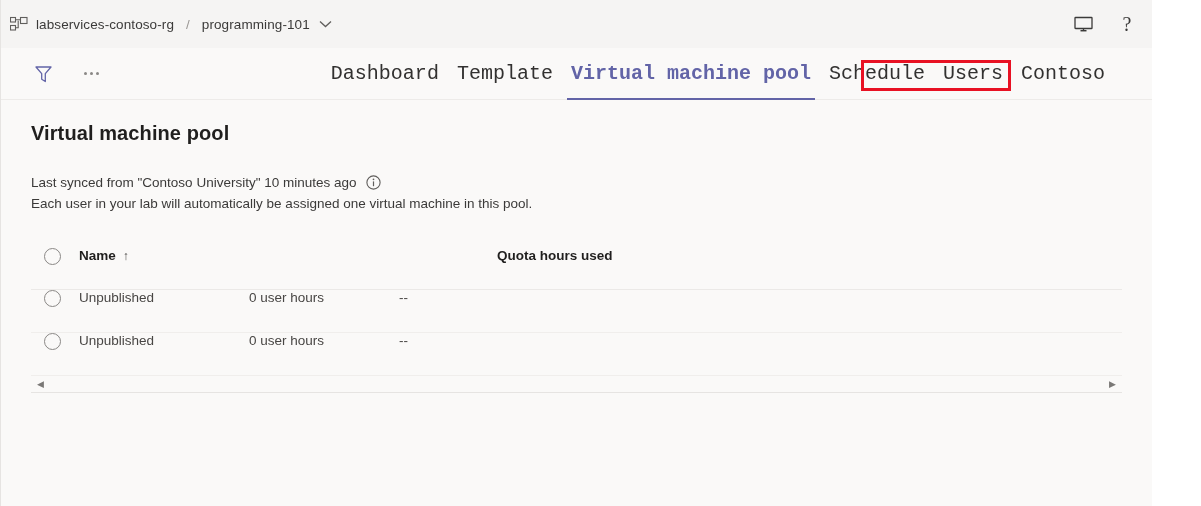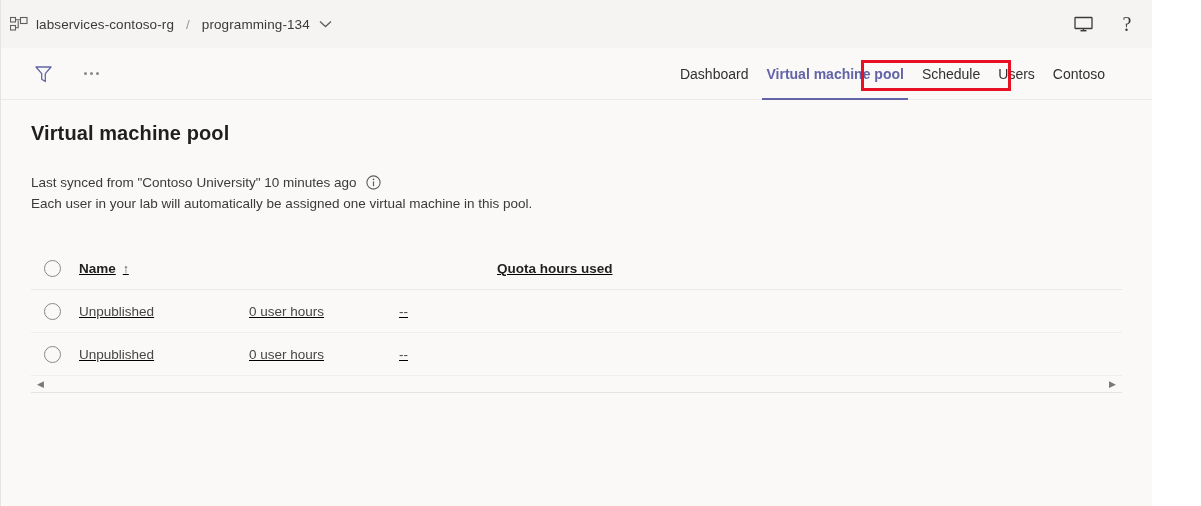--- a/index.html
+++ b/index.html
@@ -120,29 +120,30 @@
     background: #8a8886;
     display: block;
   }
   .tabs {
     margin-left: auto;
     display: flex;
     align-items: center;
     height: 100%;
   }
   .tab {
-    font-size: 14px;
+    font-size: 20px;
     color: #323130;
     padding: 0 9px;
     height: 100%;
     display: flex;
     align-items: center;
     cursor: pointer;
     white-space: nowrap;
     position: relative;
+    font-family: Liberation Mono, monospace;
   }
   .tab.active {
     color: #6264a7;
     font-weight: bold;
   }
   .tab.active::after {
     content: "";
     position: absolute;
     left: 5px;
     right: 5px;
@@ -185,25 +186,24 @@
     align-items: center;
     cursor: pointer;
   }
 
   
   .table-wrap {
     margin-top: 34px;
   }
   .row {
     display: flex;
-    align-items: center;
+    align-items: flex-start;
     height: 43px;
     border-bottom: 1px solid #f0eeec;
     box-sizing: border-box;
-    text-decoration: underline;
   }
   .row.header {
     height: 42px;
     border-bottom: 1px solid #ebe9e7;
   }
   .cell-check {
     width: 48px;
     flex: 0 0 48px;
     display: flex;
     align-items: center;
@@ -273,21 +273,21 @@
     <span class="bc-icon">
       <svg width="18" height="16" viewBox="0 0 18 16">
         <rect x="0.5" y="1.5" width="5" height="4.5" fill="none" stroke="#605e5c" stroke-width="1.1"></rect>
         <rect x="0.5" y="9.5" width="5" height="4.5" fill="none" stroke="#605e5c" stroke-width="1.1"></rect>
         <rect x="10.5" y="1.5" width="6.5" height="6" fill="none" stroke="#605e5c" stroke-width="1.1"></rect>
         <path d="M5.5 3.8 L10.5 3.8 M5.5 11.8 L8.2 11.8 L8.2 4.8" fill="none" stroke="#605e5c" stroke-width="1.1"></path>
       </svg>
     </span>
     <span class="bc-link">labservices-contoso-rg</span>
     <span class="bc-sep">/</span>
-    <span class="bc-link">programming-134</span>
+    <span class="bc-link">programming-101</span>
     <span class="bc-chevron">
       <svg width="13" height="8" viewBox="0 0 13 8">
         <path d="M1 1.5 L6.5 6.5 L12 1.5" fill="none" stroke="#605e5c" stroke-width="1.3"></path>
       </svg>
     </span>
 
     <span class="bar-right">
       <span class="icon-btn">
         <svg width="19" height="16" viewBox="0 0 19 16">
           <rect x="1" y="1.5" width="17" height="11" rx="0.6" fill="none" stroke="#3b3a39" stroke-width="1.3"></rect>
@@ -310,20 +310,21 @@
       </span>
       <span class="ellipsis-btn">
         <i></i>
         <i></i>
         <i></i>
       </span>
     </div>
 
     <div class="tabs">
       <div class="tab">Dashboard</div>
+      <div class="tab">Template</div>
       <div class="tab active">Virtual machine pool</div>
       <div class="tab">Schedule</div>
       <div class="tab">Users</div>
       <div class="tab">Contoso</div>
     </div>
   </div>
 
   <div class="annot-box" style="left:860px; top:60px; width:150px; height:31px;"></div>
 
   <div class="content">

